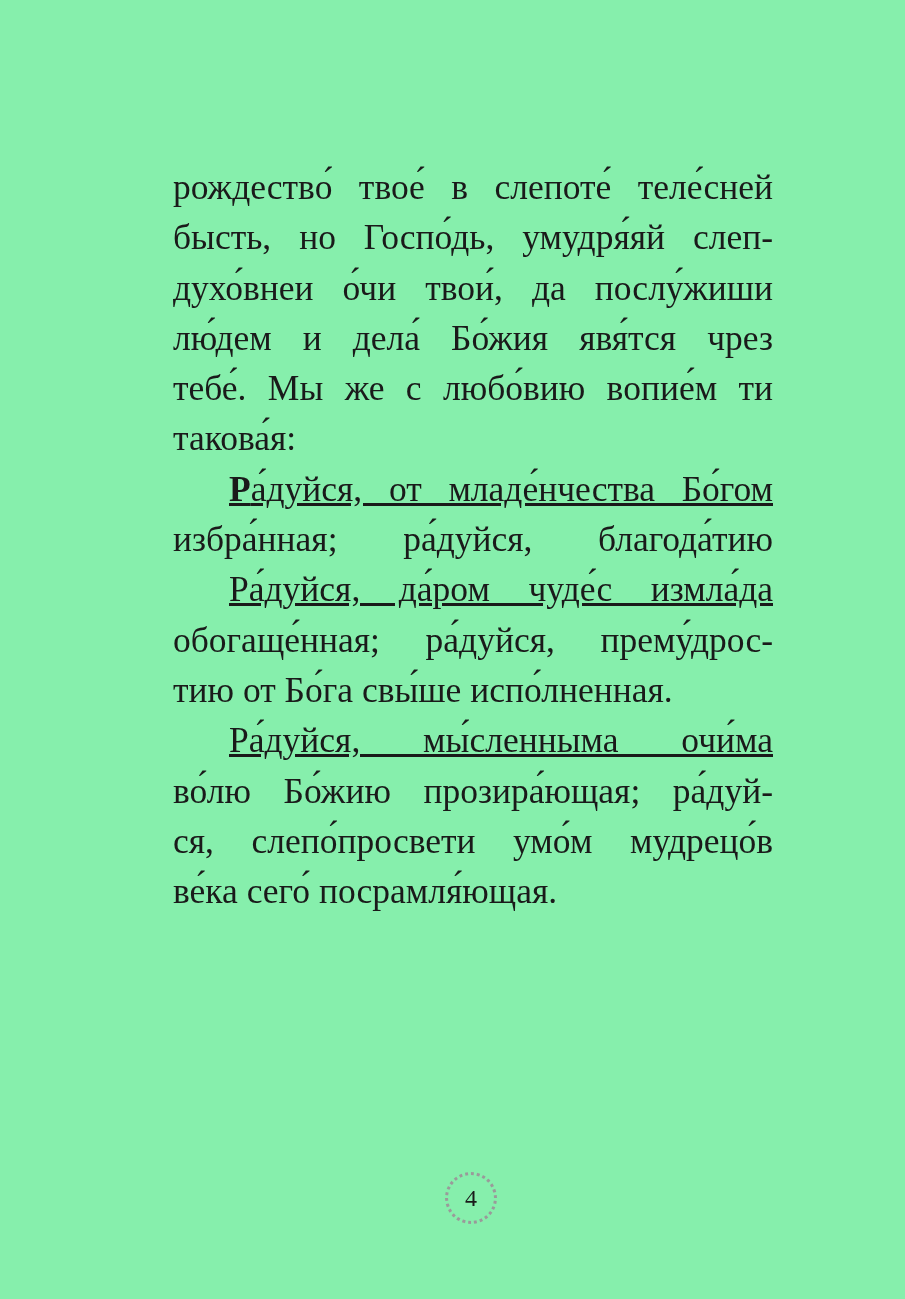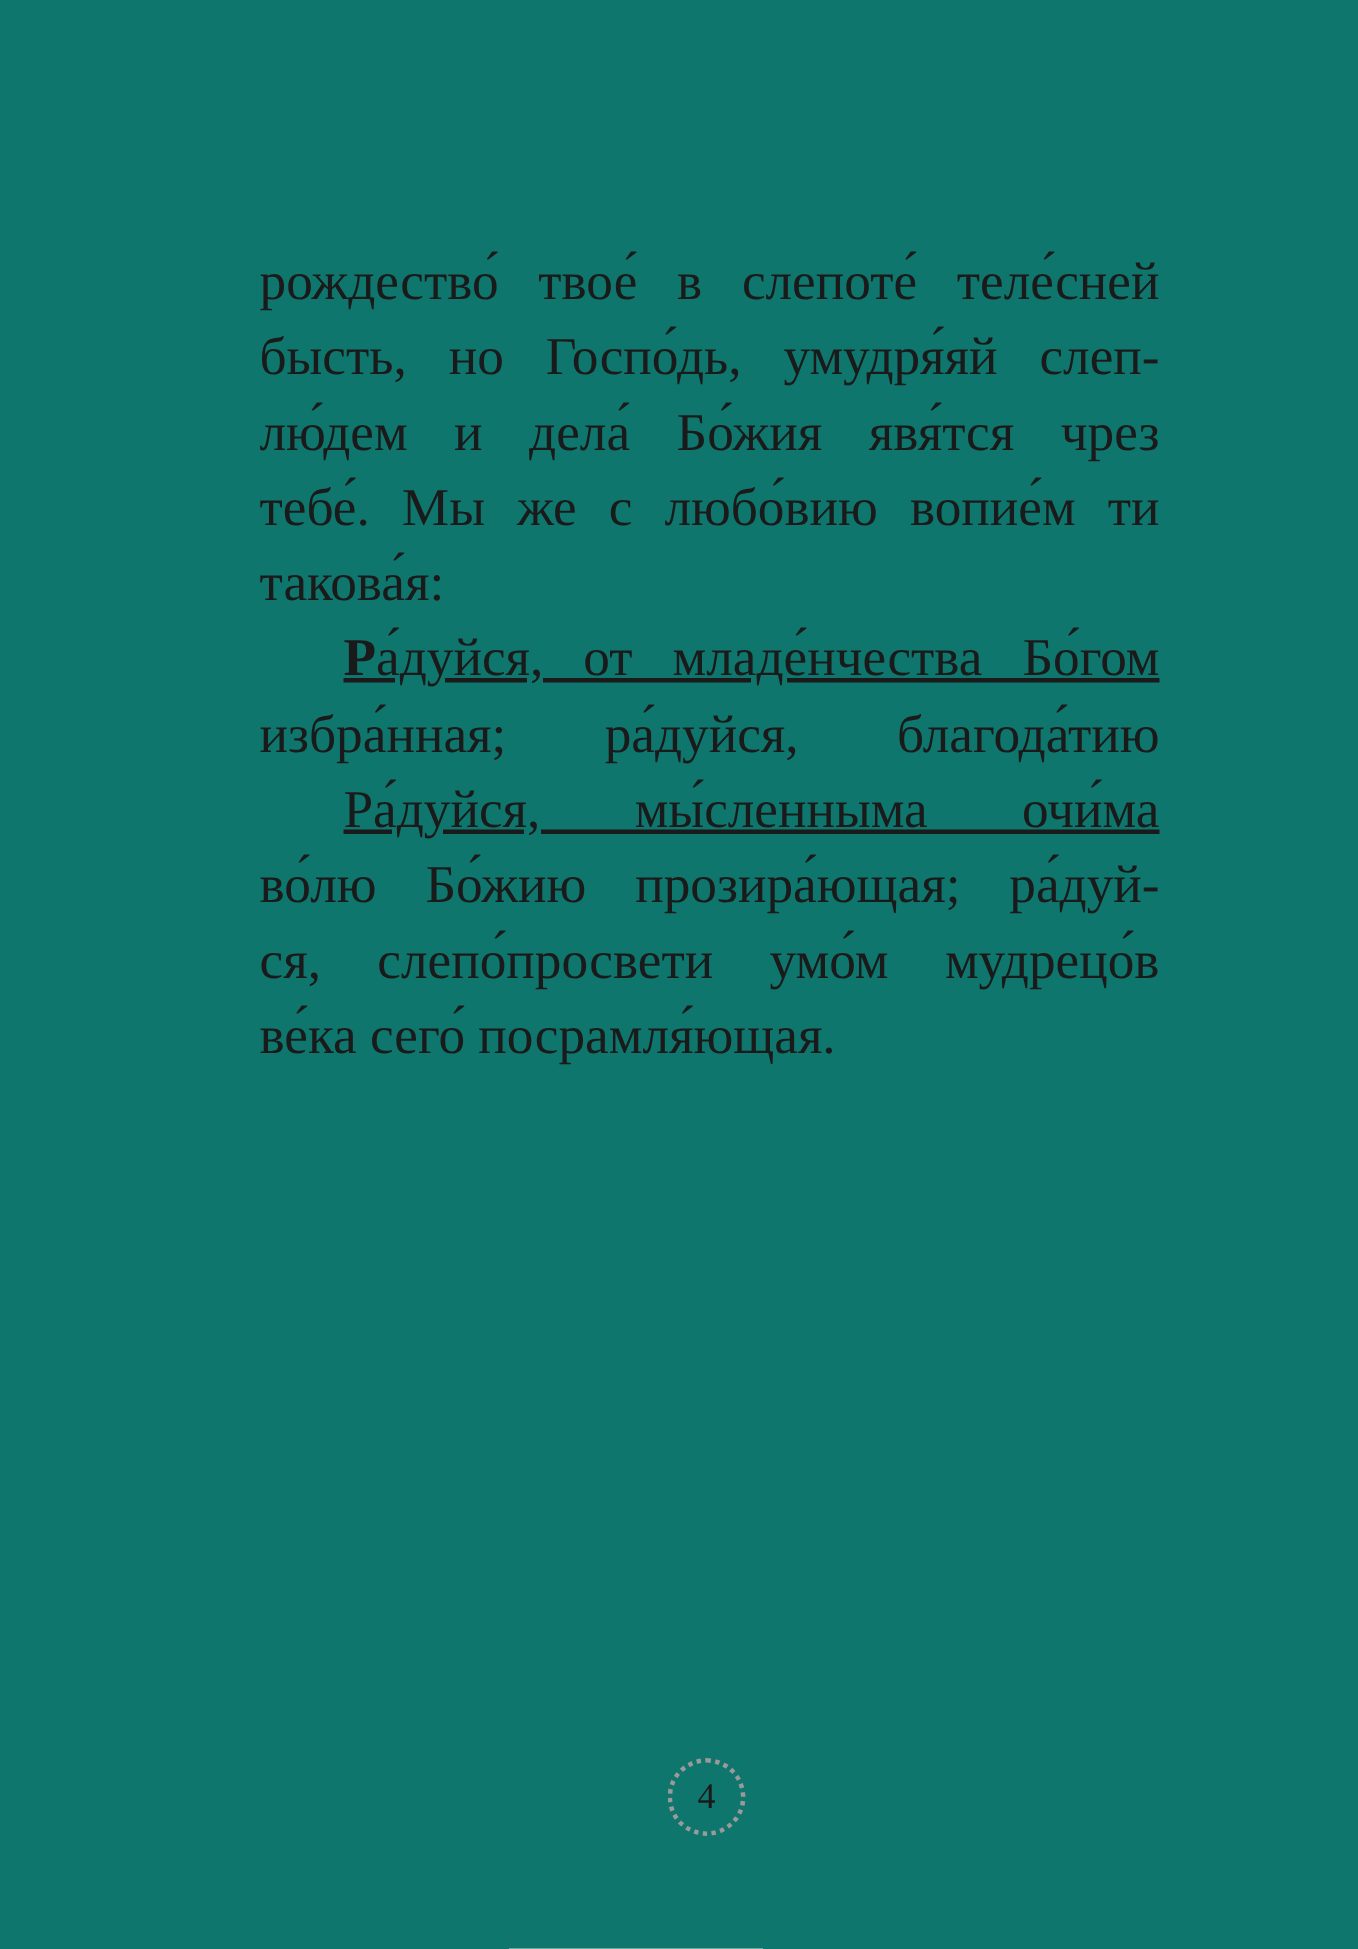--- a/index.html
+++ b/index.html
@@ -1,17 +1,17 @@
 <!DOCTYPE html>
 <html><head>
 <meta charset="utf-8">
 <style>
   html, body { margin: 0; padding: 0; background: #ffffff; }
   body { width: 905px; height: 1299px; position: relative; overflow: hidden; }
-  .page { position: absolute; left: 0; top: 0; width: 905px; height: 1299px; background: #0f766e; }
+  .page { position: absolute; left: 0; top: 0; width: 905px; height: 1299px; background: #86efac; }
   .text-block {
     position: absolute;
     left: 173px;
     top: 162px;
     width: 600px;
     font-family: "Liberation Serif", "DejaVu Serif", serif;
     font-size: 35.5px;
     line-height: 50.3px;
     color: #1a1a1a;
   }
@@ -44,30 +44,36 @@
 </style>
 </head>
 <body>
 
 <div class="page">
   <div class="text-block">
 
     <div>
       <span class="line">рождество́ твое́ в слепоте́ теле́сней</span>
       <span class="line">бысть, но Госпо́дь, умудря́яй слеп-</span>
+      <span class="line">духо́внеи о́чи твои́, да послу́жиши</span>
       <span class="line">лю́дем и дела́ Бо́жия явя́тся чрез</span>
       <span class="line">тебе́. Мы же с любо́вию вопие́м ти</span>
       <span class="line last">такова́я:</span>
     </div>
 
     <div>
       <span class="line indent"><span class="dropcap">Р</span><span>а́дуйся, от младе́нчества Бо́гом</span></span>
       <span class="line">избра́нная; ра́дуйся, благода́тию</span>
     </div>
 
+    <div>
+      <span class="line indent">Ра́дуйся, да́ром чуде́с измла́да</span>
+      <span class="line">обогаще́нная; ра́дуйся, прему́дрос-</span>
+      <span class="line last">тию от Бо́га свы́ше испо́лненная.</span>
+    </div>
 
     <div>
       <span class="line indent">Ра́дуйся, мы́сленныма очи́ма</span>
       <span class="line">во́лю Бо́жию прозира́ющая; ра́дуй-</span>
       <span class="line">ся, слепо́просвети умо́м мудрецо́в</span>
       <span class="line last">ве́ка сего́ посрамля́ющая.</span>
     </div>
 
 
   </div>

